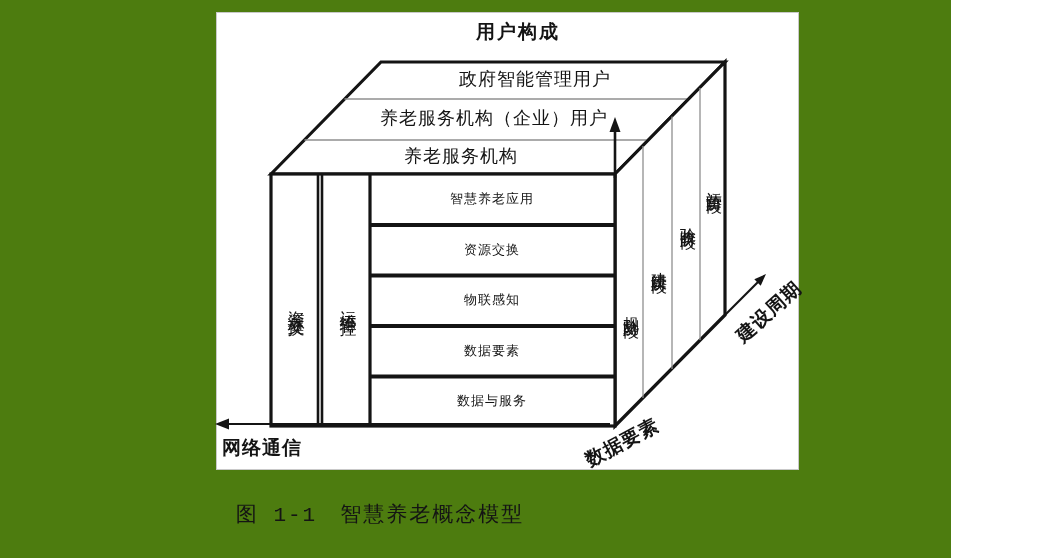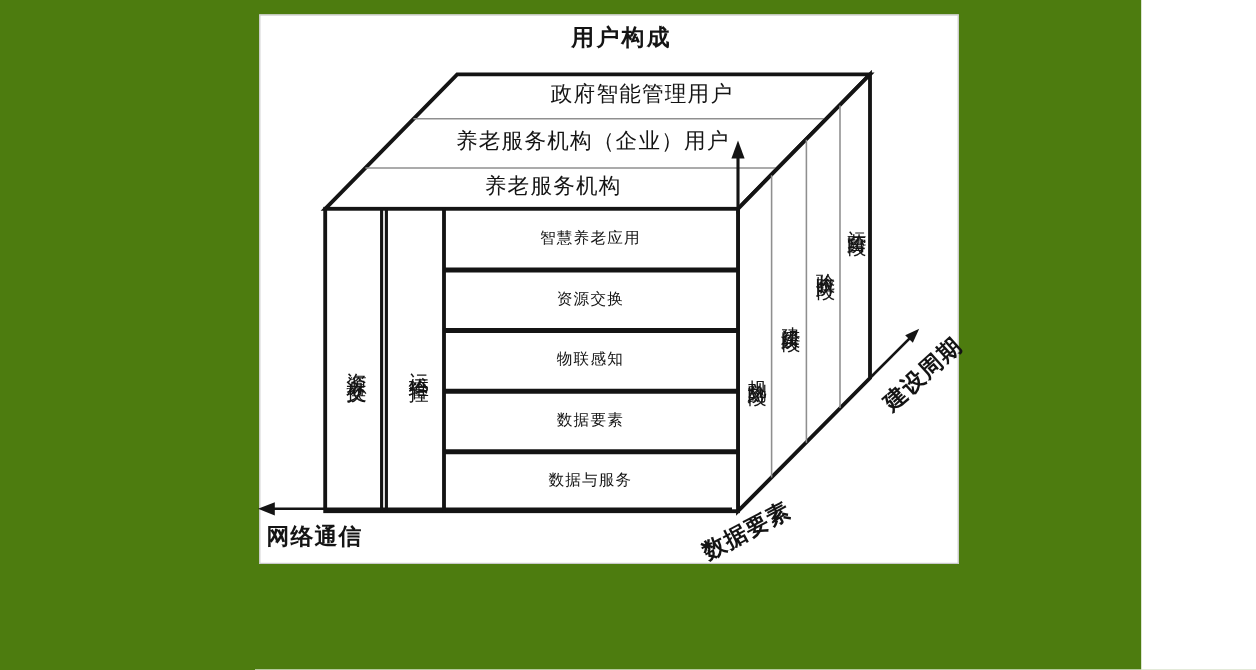--- a/index.html
+++ b/index.html
@@ -98,14 +98,15 @@
 
   <div class="lbl vtext stage-lbl" style="left:630px;top:308px;">规划阶段</div>
   <div class="lbl vtext stage-lbl" style="left:658px;top:263px;">建设阶段</div>
   <div class="lbl vtext stage-lbl" style="left:687px;top:219px;">验收阶段</div>
   <div class="lbl vtext stage-lbl" style="left:713px;top:183px;">运营阶段</div>
 
   <div class="lbl axis-lbl" style="left:262px;top:449px;">网络通信</div>
   <div class="lbl axis-lbl rot-data" style="left:623px;top:444px;">数据要素</div>
   <div class="lbl axis-lbl rot-cycle" style="left:770px;top:313px;">建设周期</div>
 
+  <div class="lbl caption" style="left:380px;top:515px;">图 1-1　智慧养老概念模型</div>
 
 </div>
 
 </body></html>

